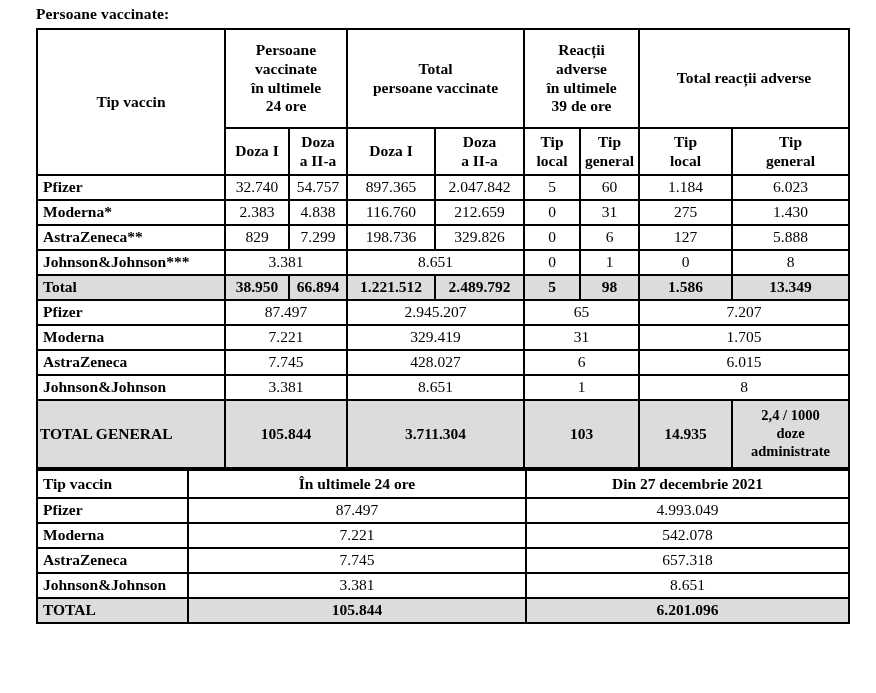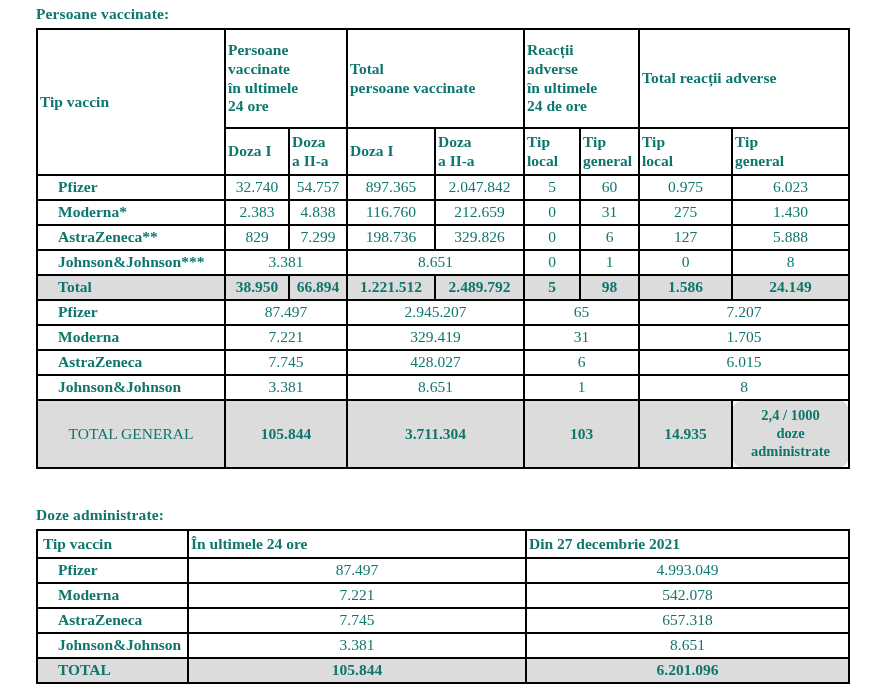--- a/index.html
+++ b/index.html
@@ -1,41 +1,41 @@
 <!DOCTYPE html>
 <html><head>
 <meta charset="utf-8">
 <style>
   * { box-sizing: border-box; }
   html, body { margin: 0; padding: 0; background: #ffffff; }
   .page {
     width: 876px; height: 693px; background: #ffffff; overflow: hidden;
     font-family: "Liberation Serif", "DejaVu Serif", serif;
-    color: #0f766e; padding: 5px 0 0 36px; position: relative;
+    color: #000000; padding: 5px 0 0 36px; position: relative;
   }
   .section-title {
     font-weight: bold; font-size: 15.5px; margin: 0 0 5px 0; letter-spacing: 0.1px;
   }
   .title2 { margin-top: 37px; }
   table { border-collapse: collapse; table-layout: fixed; width: 812px; }
   td, th {
     border: 2px solid #000000; padding: 0 2px; font-size: 15.5px;
     vertical-align: middle; overflow: hidden; line-height: 1.22;
   }
-  th { font-weight: bold; text-align: left; white-space: pre-line; }
-  td.name { text-align: left; font-weight: bold; padding-left: 20px; white-space: nowrap; }
+  th { font-weight: bold; text-align: center; white-space: pre-line; }
+  td.name { text-align: left; font-weight: bold; padding-left: 5px; white-space: nowrap; }
   td.num { text-align: center; }
   tr.shade td { background: #dcdcdc; }
   tr.bold td { font-weight: bold; }
   #t1 tr.h1 { height: 99px; }
   #t1 tr.h2 { height: 47px; }
   #t1 tr.data { height: 25px; }
   #t1 tr.tg { height: 68px; }
-  #t1 td.namec { text-align: center; font-weight: normal; }
-  #t1 td.rate { text-align: center; font-weight: bold; font-size: 14.5px; white-space: pre-line; border-radius: 12px; }
+  #t1 td.namec { text-align: left; font-weight: bold; }
+  #t1 td.rate { text-align: center; font-weight: bold; font-size: 14.5px; white-space: pre-line; }
   #t2 tr.head { height: 28px; }
   #t2 tr.data { height: 25px; }
   #t2 th.left { text-align: left; padding-left: 5px; }
 </style>
 </head>
 <body>
 
 <div class="page">
 
   <div class="section-title">Persoane vaccinate:</div>
@@ -57,21 +57,21 @@
       <th rowspan="2">Tip vaccin</th>
       <th colspan="2">Persoane
 vaccinate
 în ultimele
 24 ore</th>
       <th colspan="2">Total
 persoane vaccinate</th>
       <th colspan="2">Reacții
 adverse
 în ultimele
-24 de ore</th>
+39 de ore</th>
       <th colspan="2">Total reacții adverse</th>
     </tr>
     <tr class="h2">
       <th>Doza I</th>
       <th>Doza
 a II-a</th>
       <th>Doza I</th>
       <th>Doza
 a II-a</th>
       <th>Tip
@@ -85,21 +85,21 @@
     </tr>
 
     <tr class="data">
       <td class="name">Pfizer</td>
       <td class="num">32.740</td>
       <td class="num">54.757</td>
       <td class="num">897.365</td>
       <td class="num">2.047.842</td>
       <td class="num">5</td>
       <td class="num">60</td>
-      <td class="num">0.975</td>
+      <td class="num">1.184</td>
       <td class="num">6.023</td>
     </tr>
     <tr class="data">
       <td class="name">Moderna*</td>
       <td class="num">2.383</td>
       <td class="num">4.838</td>
       <td class="num">116.760</td>
       <td class="num">212.659</td>
       <td class="num">0</td>
       <td class="num">31</td>
@@ -128,21 +128,21 @@
     </tr>
     <tr class="data shade bold">
       <td class="name">Total</td>
       <td class="num">38.950</td>
       <td class="num">66.894</td>
       <td class="num">1.221.512</td>
       <td class="num">2.489.792</td>
       <td class="num">5</td>
       <td class="num">98</td>
       <td class="num">1.586</td>
-      <td class="num">24.149</td>
+      <td class="num">13.349</td>
     </tr>
 
     <tr class="data">
       <td class="name">Pfizer</td>
       <td class="num" colspan="2">87.497</td>
       <td class="num" colspan="2">2.945.207</td>
       <td class="num" colspan="2">65</td>
       <td class="num" colspan="2">7.207</td>
     </tr>
     <tr class="data">
@@ -173,21 +173,20 @@
       <td class="num" colspan="2">3.711.304</td>
       <td class="num" colspan="2">103</td>
       <td class="num">14.935</td>
       <td class="rate">2,4 / 1000
 doze
 administrate</td>
     </tr>
   </tbody>
     </table>
 
-  <div class="section-title title2">Doze administrate:</div>
 
   <table id="t2">
     <colgroup>
       <col style="width:151px">
         <col style="width:338px">
         <col style="width:323px">
     </colgroup>
     <tbody>
         <tr class="head">
       <th class="left">Tip vaccin</th>

